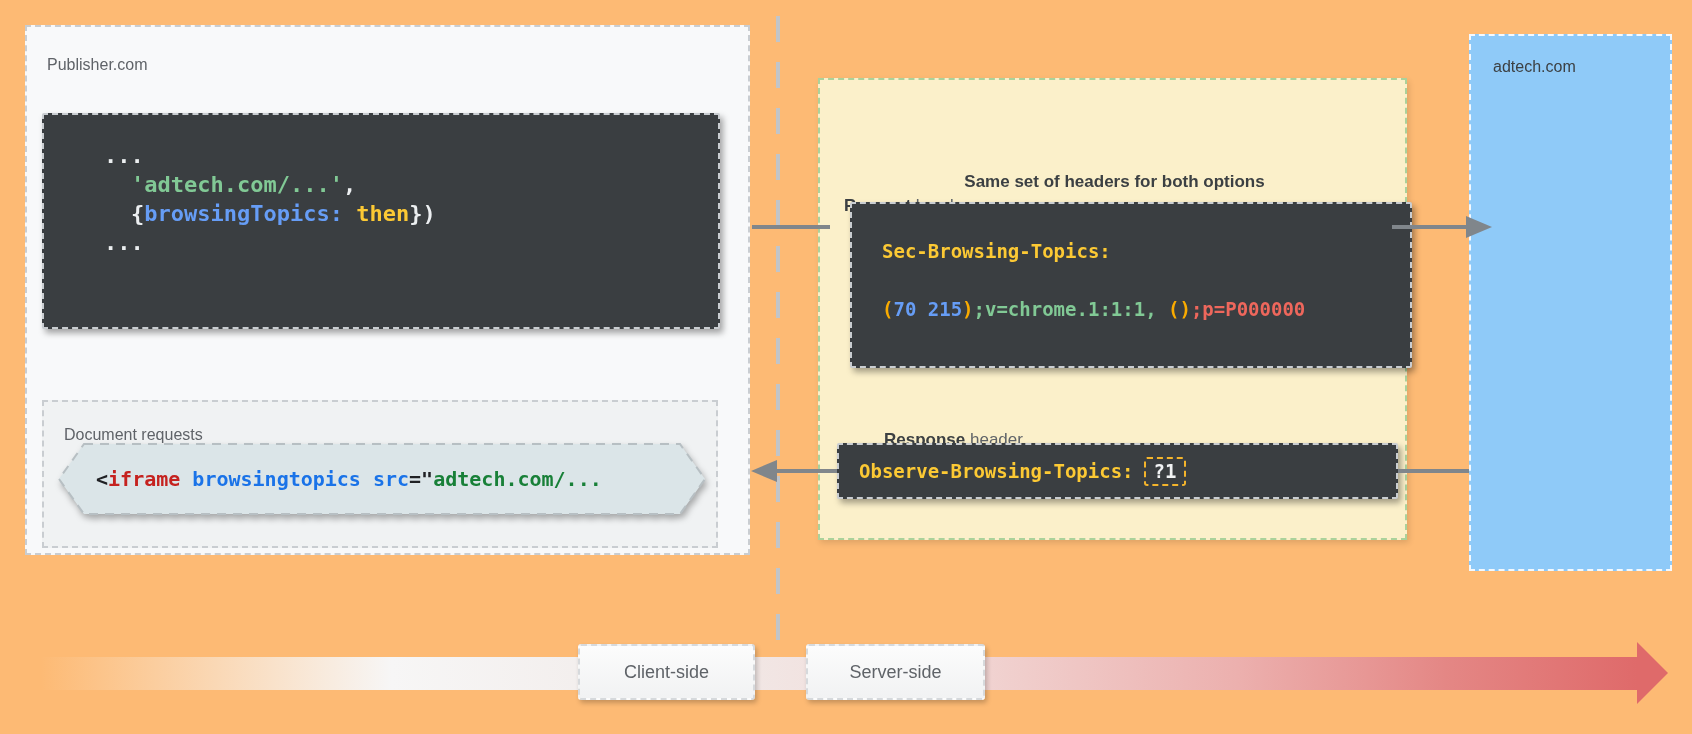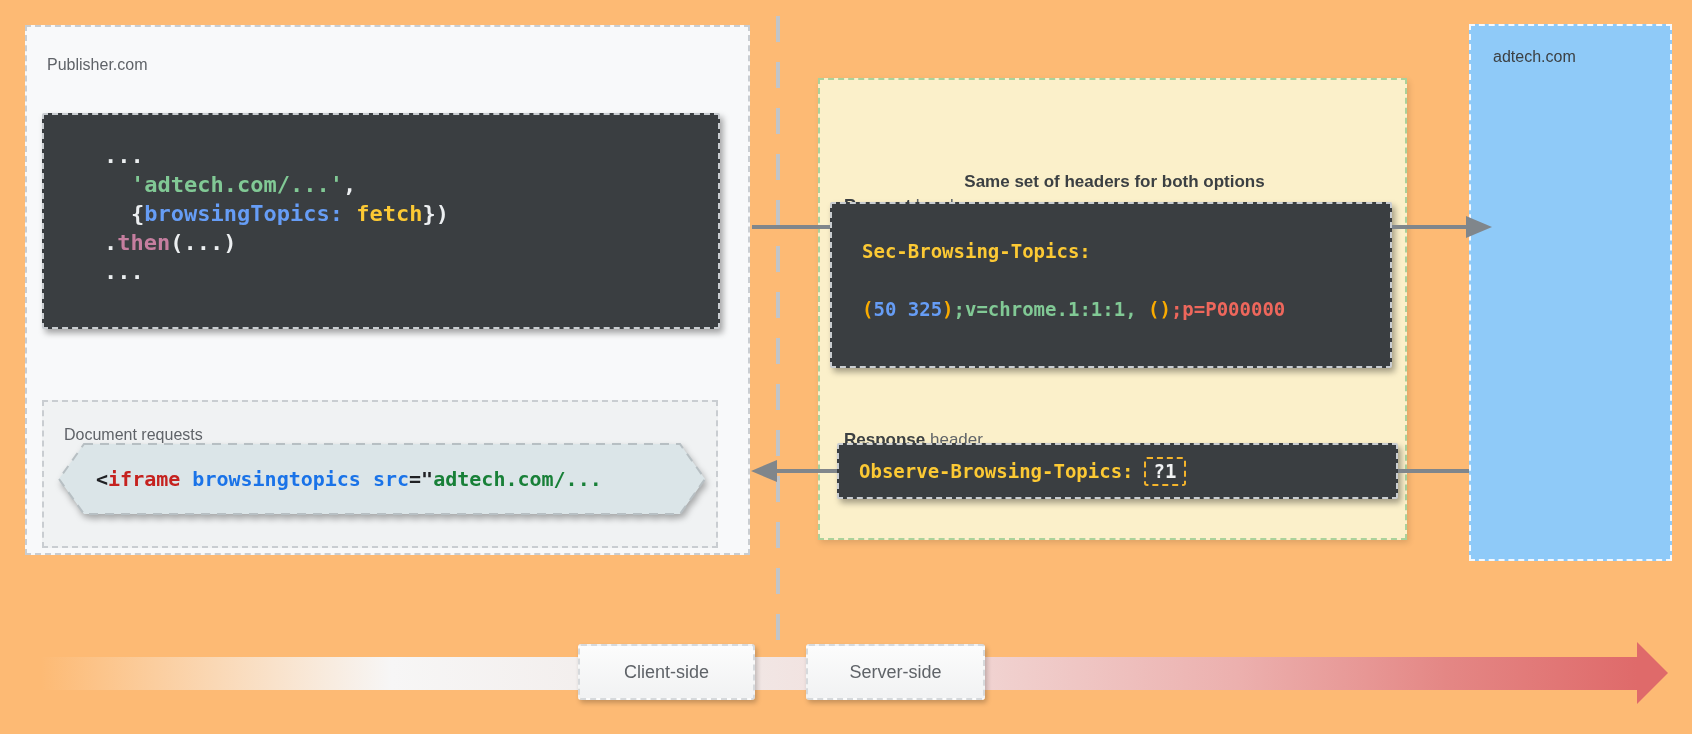--- a/index.html
+++ b/index.html
@@ -39,37 +39,37 @@
 
   
   .headers-box{position:absolute;left:818px;top:78px;width:589px;height:462px;
     background:#fbf0ca;border:2px dashed #abd29b;box-sizing:border-box;
     box-shadow:2px 3px 6px rgba(0,0,0,.12);}
   .headers-title{position:absolute;left:0;top:92px;width:589px;text-align:center;
     font-size:17px;font-weight:bold;color:#3c4043;}
   .hdr-label{position:absolute;font-size:17px;color:#5f6368;margin-top:16px;}
   .hdr-label b{color:#3c4043;}
   .req-label{left:844px;top:180px;}
-  .resp-label{left:844px;top:414px;}
+  .resp-label{left:884px;top:414px;}
 
-  .request-block{left:830px;top:202px;width:562px;height:166px;}
+  .request-block{left:850px;top:202px;width:562px;height:166px;}
   .hline{position:absolute;left:30px;white-space:pre;
     font-family:"DejaVu Sans Mono",monospace;font-size:19px;font-weight:600;}
   .hline1{top:36px;} .hline2{top:94px;}
 
   .response-block{left:837px;top:443px;width:561px;height:56px;
     display:flex;align-items:center;padding-left:26px;}
   .resp-name{white-space:pre;font-family:"DejaVu Sans Mono",monospace;
     font-size:19px;font-weight:600;}
   .q1-badge{margin-left:10px;border:2px dashed #f3b42c;border-radius:3px;
     padding:1px 8px 2px;color:#f1f3f4;font-family:"DejaVu Sans Mono",monospace;
     font-size:19px;font-weight:600;}
 
   
-  .adtech-box{position:absolute;left:1469px;top:24px;width:203px;height:537px;
+  .adtech-box{position:absolute;left:1469px;top:34px;width:203px;height:537px;
     background:#8fcaf8;border:2px dashed rgba(255,255,255,.9);box-sizing:border-box;}
   .adtech-label{left:22px;top:22px;color:#3c4043;}
 
   
   .hline-conn{position:absolute;height:4px;background:#80868b;}
   .conn1{left:752px;top:225px;width:78px;}
   .conn2{left:1392px;top:225px;width:76px;}
   .conn3{left:1398px;top:469px;width:71px;}
   .conn4{left:775px;top:469px;width:62px;}
   .tri{position:absolute;width:0;height:0;}
@@ -96,43 +96,42 @@
 <body>
 
 <div class="canvas">
 
   <div class="publisher-box">
     <div class="panel-label publisher-label">Publisher.com</div>
 
     <div class="code-block fetch-block">
       <div class="code-line"><span class="cw">...</span></div>
       <div class="code-line ind"><span class="cgreen">'adtech.com/...'</span><span class="cw">,</span></div>
-      <div class="code-line ind"><span class="cw">{</span><span class="cblue">browsingTopics: </span><span class="cgold">fetch</span><span class="cw">})</span></div>
-      <div class="code-line"><span class="cw">.</span><span class="cpink">then</span><span class="cw">(...)</span></div>
+      <div class="code-line ind"><span class="cw">{</span><span class="cblue">browsingTopics: </span><span class="cgold">then</span><span class="cw">})</span></div>
       <div class="code-line"><span class="cw">...</span></div>
     </div>
 
     <div class="docreq-box">
       <div class="panel-label docreq-label">Document requests</div>
       <svg class="hex-wrap" width="648" height="72" viewBox="0 0 648 72">
         <polygon points="26,1 622,1 647,36 622,71 26,71 1,36" fill="#dbe5e8" stroke="#b7bfc3" stroke-width="2" stroke-dasharray="9 7"></polygon>
       </svg>
       <div class="hex-text"><span class="idark">&lt;</span><span class="ired">iframe</span><span class="iblue"> browsingtopics src</span><span class="idark">="</span><span class="igreen">adtech.com/...</span></div>
     </div>
   </div>
 
   <div class="vdivider"></div>
 
   <div class="headers-box">
     <div class="headers-title">Same set of headers for both options</div>
   </div>
   <div class="hdr-label req-label"><b>Request</b><span> header</span></div>
   <div class="code-block request-block" style="position:absolute;">
     <div class="hline hline1"><span class="cgold">Sec-Browsing-Topics:</span></div>
-    <div class="hline hline2"><span class="corange">(</span><span class="cblue">50 325</span><span class="corange">)</span><span class="cgreen">;v=chrome.1:1:1,</span><span class="corange"> ()</span><span class="csalmon">;p=P000000</span></div>
+    <div class="hline hline2"><span class="corange">(</span><span class="cblue">70 215</span><span class="corange">)</span><span class="cgreen">;v=chrome.1:1:1,</span><span class="corange"> ()</span><span class="csalmon">;p=P000000</span></div>
   </div>
   <div class="hdr-label resp-label"><b>Response</b><span> header</span></div>
   <div class="code-block response-block" style="position:absolute;padding-left:20px;">
     <span class="resp-name cgold">Observe-Browsing-Topics:</span>
     <span class="q1-badge">?1</span>
   </div>
 
   <div class="adtech-box">
     <div class="panel-label adtech-label">adtech.com</div>
   </div>

